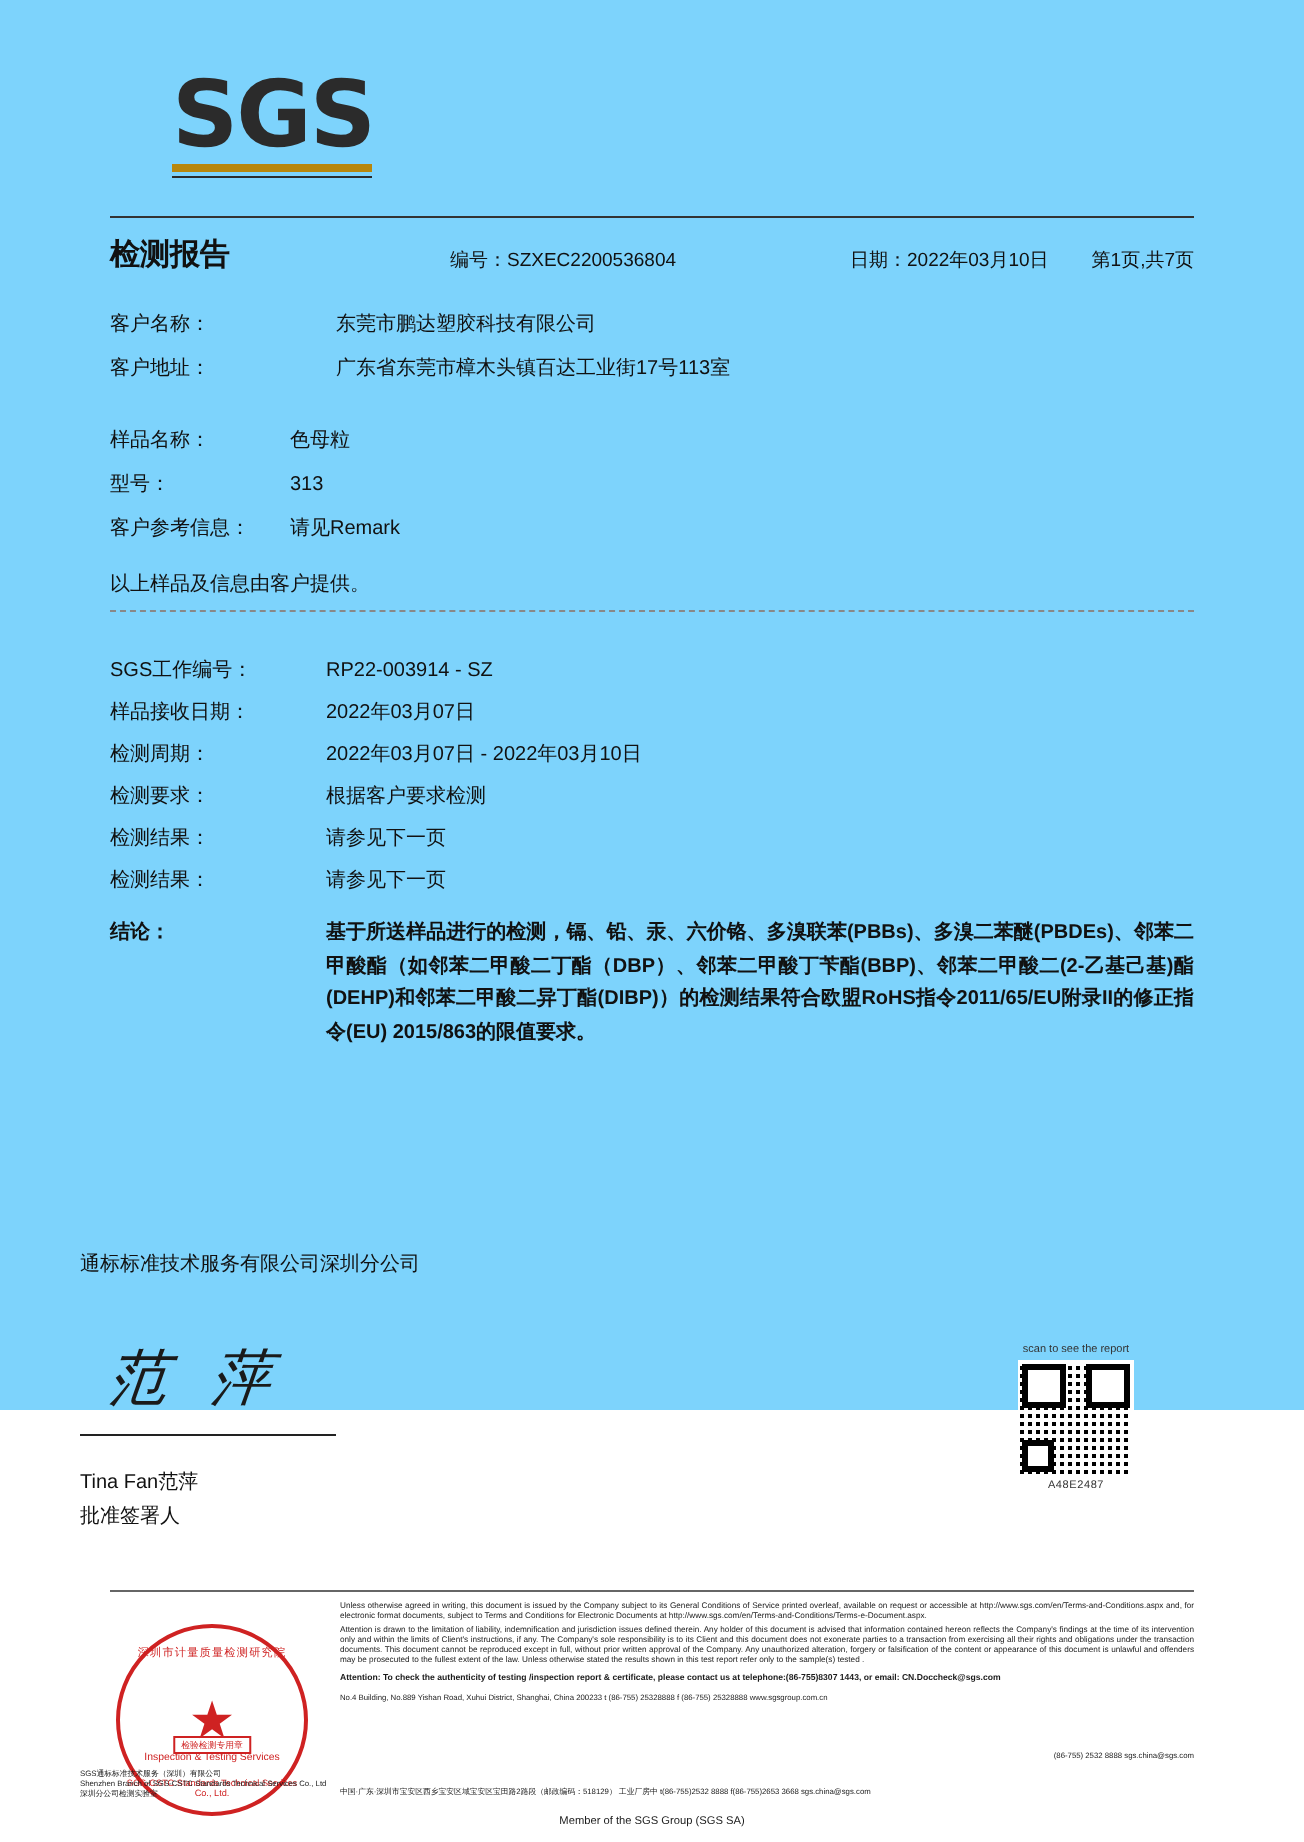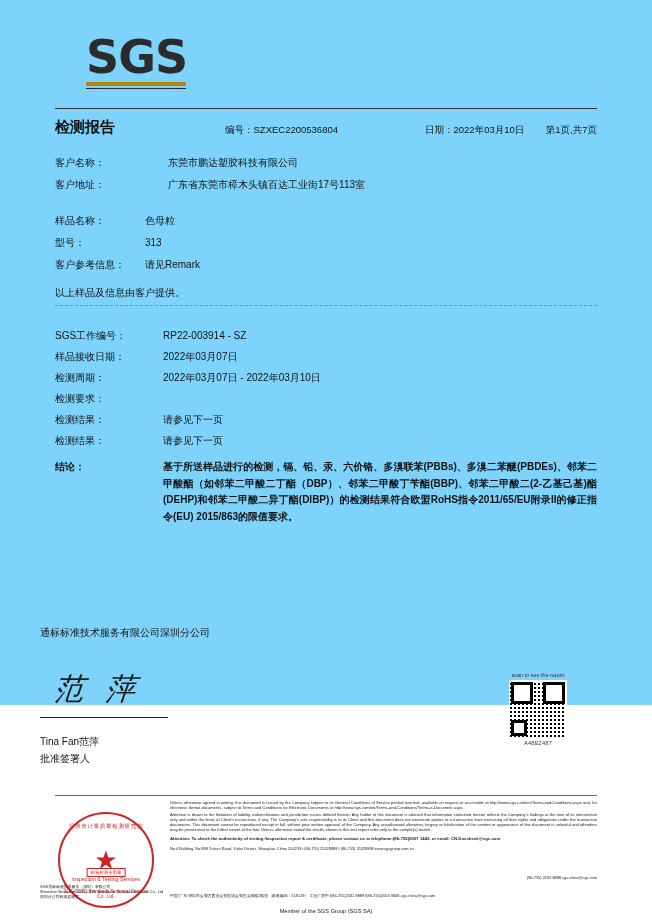--- a/index.html
+++ b/index.html
@@ -436,20 +436,21 @@
     <div class="field-row2">
       <div class="field-label2">样品接收日期：</div>
       <div class="field-value2">2022年03月07日</div>
     </div>
     <div class="field-row2">
       <div class="field-label2">检测周期：</div>
       <div class="field-value2">2022年03月07日 - 2022年03月10日</div>
     </div>
     <div class="field-row2">
       <div class="field-label2">检测要求：</div>
+      <div class="field-value2">根据客户要求检测</div>
     </div>
     <div class="field-row2">
       <div class="field-label2">检测结果：</div>
       <div class="field-value2">请参见下一页</div>
     </div>
     <div class="field-row2">
       <div class="field-label2">检测结果：</div>
       <div class="field-value2">请参见下一页</div>
     </div>
 

